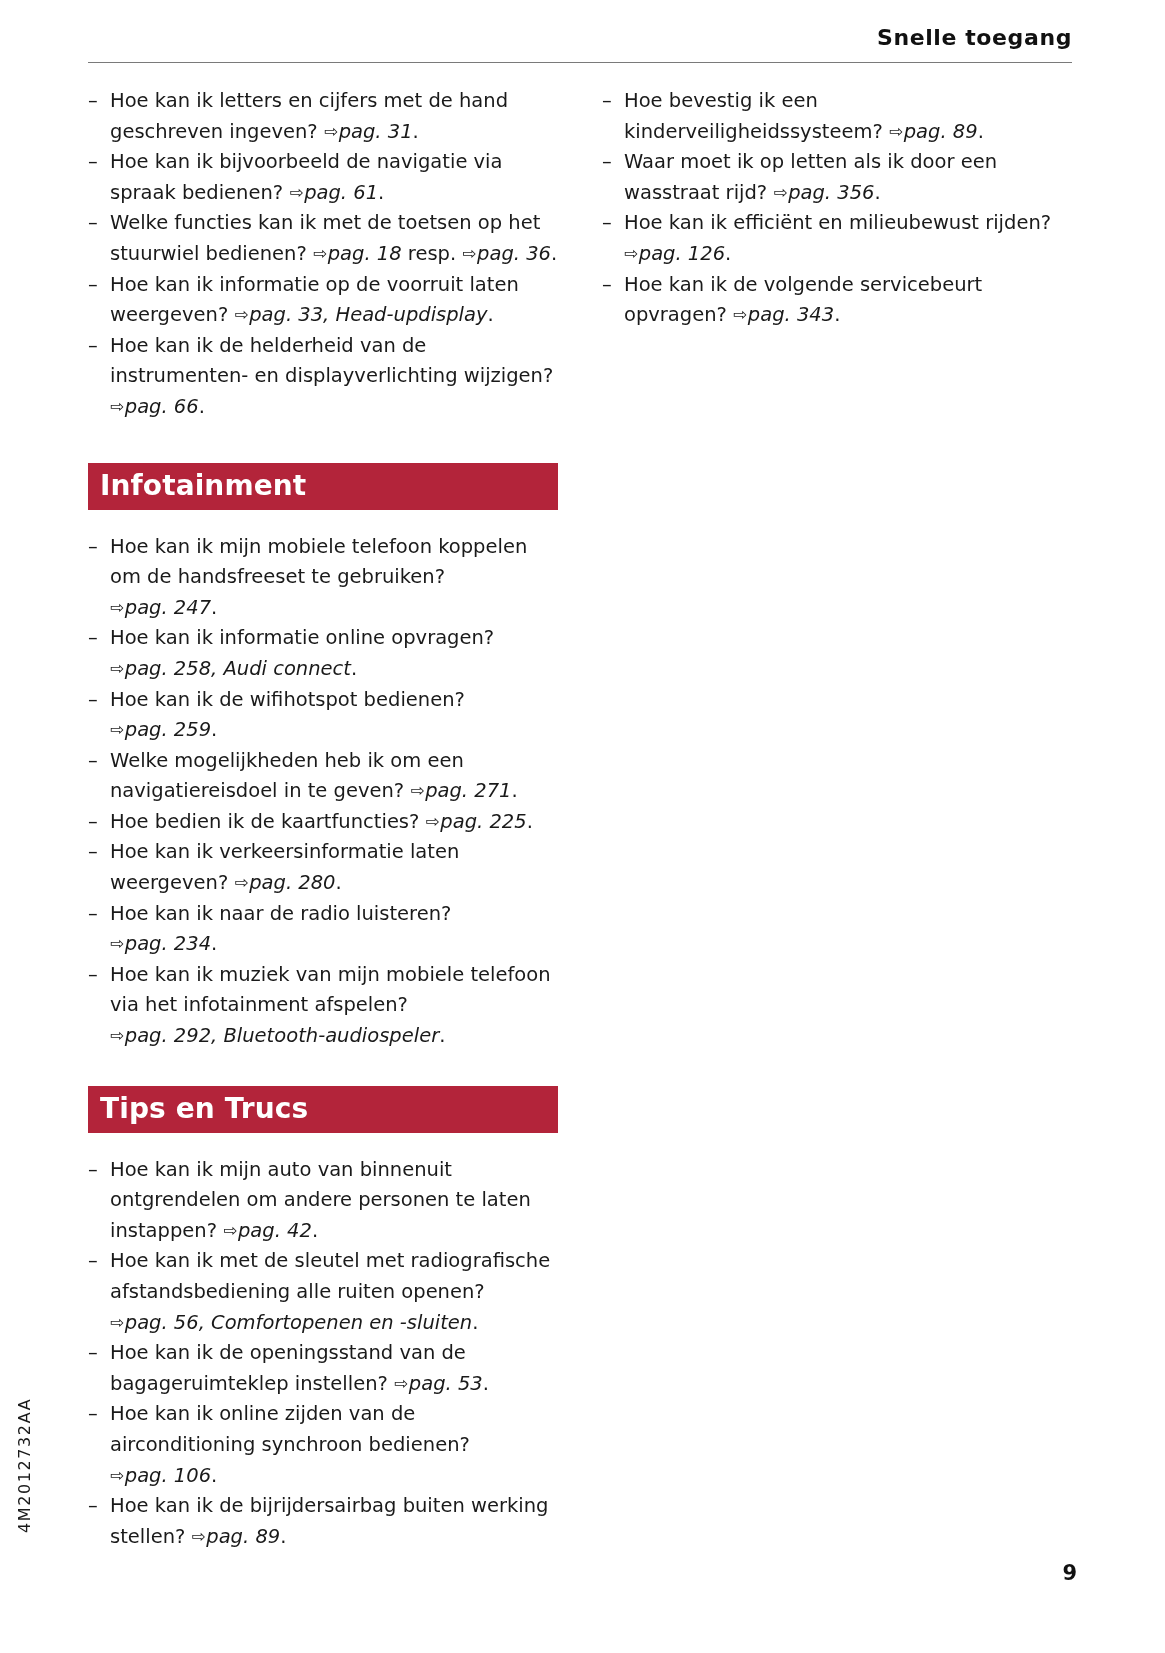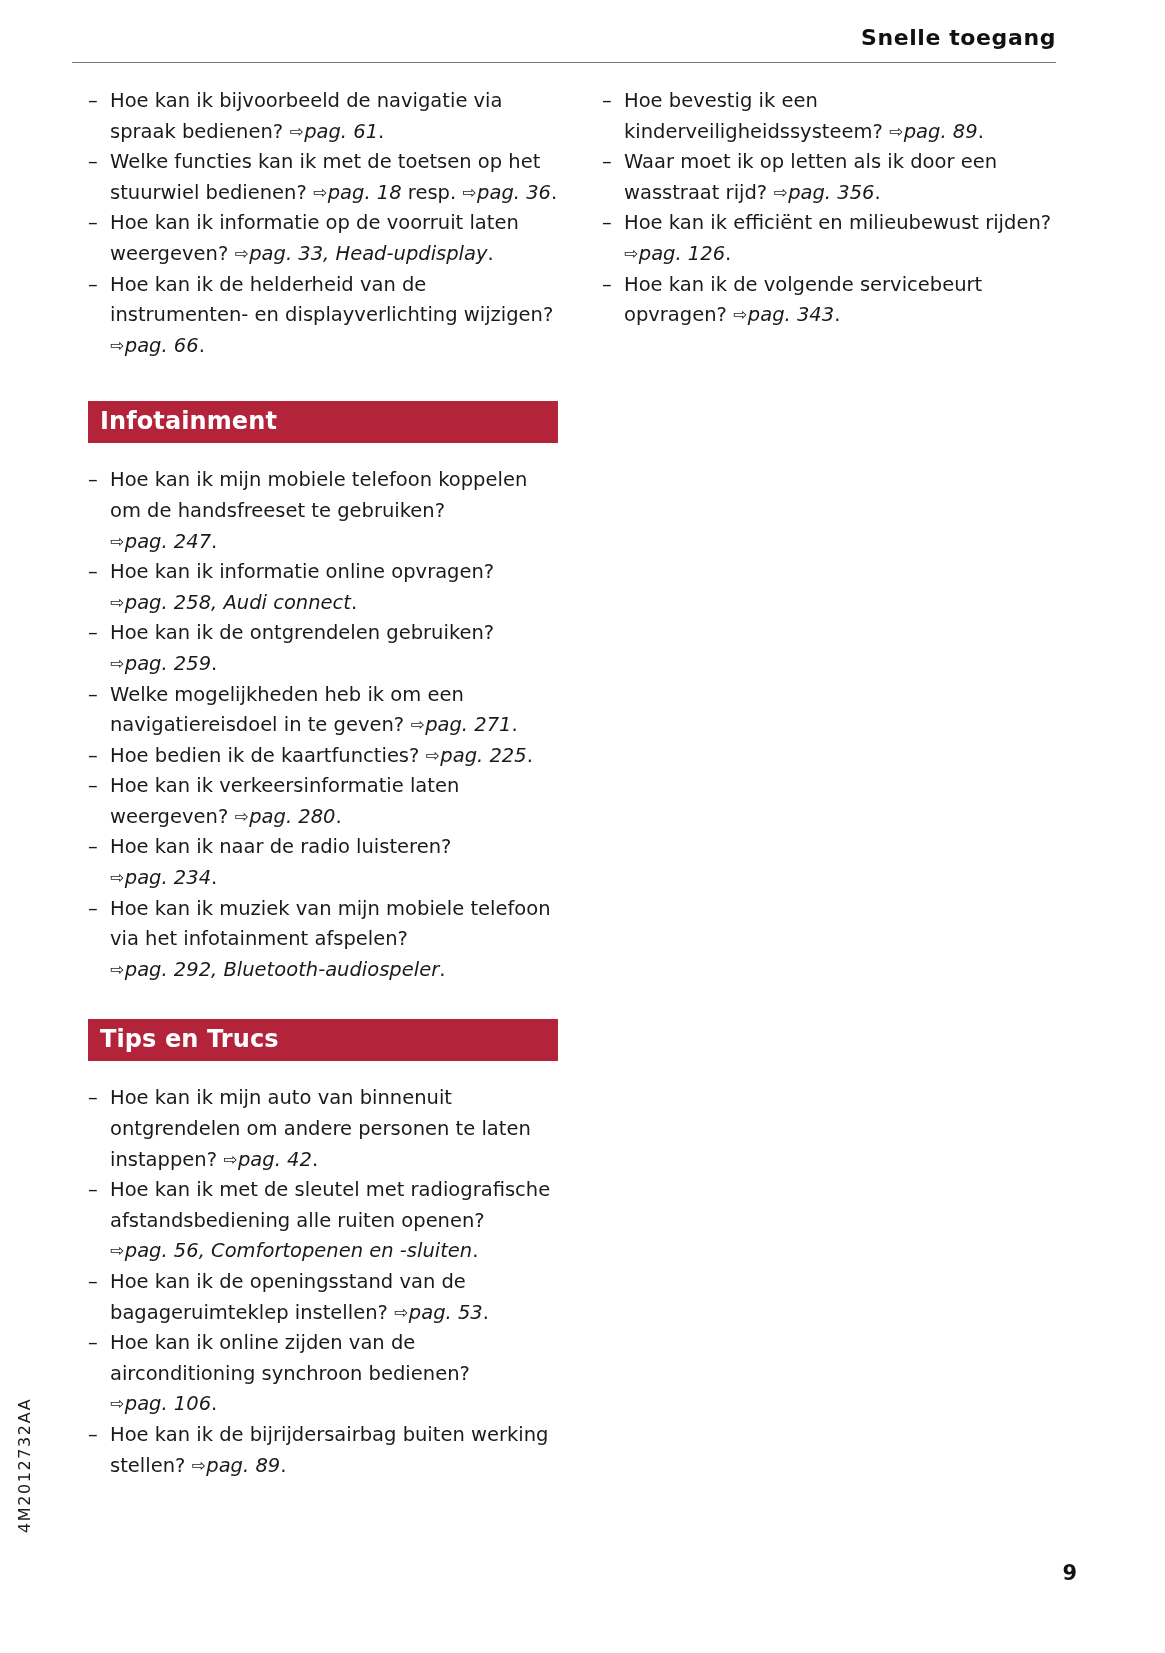--- a/index.html
+++ b/index.html
@@ -14,21 +14,21 @@
     background: #ffffff;
     font-family: "DejaVu Sans", "Liberation Sans", sans-serif;
     color: #1a1a1a;
     box-sizing: border-box;
     overflow: hidden;
   }
 
   
   .header {
     position: absolute;
-    left: 72px;
+    left: 88px;
     top: 24px;
     width: 984px;
     height: 44px;
   }
   .header-title {
     text-align: right;
     font-size: 22px;
     font-weight: bold;
     letter-spacing: 0.6px;
     color: #111111;
@@ -89,21 +89,21 @@
     display: inline-block;
     position: relative;
     top: -1px;
     letter-spacing: 0.5px;
   }
 
   
   .section-bar {
     background: #b3243a;
     color: #ffffff;
-    font-size: 24px;
+    font-size: 28px;
     font-weight: bold;
     padding: 6px 12px 8px 12px;
     margin: 34px 0 22px 0;
     width: 100%;
     box-sizing: border-box;
     letter-spacing: 0.1px;
   }
   .section-bar.first { margin-top: 40px; }
 
   
@@ -136,31 +136,32 @@
 
   <div class="header">
     <div class="header-title">Snelle toegang</div>
     <div class="header-rule"></div>
   </div>
 
   <div class="columns">
 
     <div class="col">
       <ul class="qlist" id="left-intro">
+          <li><span>Hoe kan ik letters en cijfers met de hand geschreven ingeven? </span><span class="ref"><span class="refarrow">⇨</span><span>pag. 31</span></span><span>.</span></li>
           <li><span>Hoe kan ik bijvoorbeeld de navigatie via spraak bedienen? </span><span class="ref"><span class="refarrow">⇨</span><span>pag. 61</span></span><span>.</span></li>
           <li><span>Welke functies kan ik met de toetsen op het stuurwiel bedienen? </span><span class="ref"><span class="refarrow">⇨</span><span>pag. 18</span></span><span> resp. </span><span class="ref"><span class="refarrow">⇨</span><span>pag. 36</span></span><span>.</span></li>
           <li><span>Hoe kan ik informatie op de voorruit laten weergeven? </span><span class="ref"><span class="refarrow">⇨</span><span>pag. 33, Head-updisplay</span></span><span>.</span></li>
           <li><span>Hoe kan ik de helderheid van de instrumenten- en displayverlichting wijzigen? </span><span class="ref"><span class="refarrow">⇨</span><span>pag. 66</span></span><span>.</span></li>
         </ul>
       <div id="left-sections">
           <div class="section-bar first">Infotainment</div>
           <ul class="qlist">
             <li><span>Hoe kan ik mijn mobiele telefoon koppelen om de handsfreeset te gebruiken? </span><span class="ref"><span class="refarrow">⇨</span><span>pag. 247</span></span><span>.</span></li>
             <li><span>Hoe kan ik informatie online opvragen? </span><span class="ref"><span class="refarrow">⇨</span><span>pag. 258, Audi connect</span></span><span>.</span></li>
-            <li><span>Hoe kan ik de ontgrendelen gebruiken? </span><span class="ref"><span class="refarrow">⇨</span><span>pag. 259</span></span><span>.</span></li>
+            <li><span>Hoe kan ik de wifihotspot bedienen? </span><span class="ref"><span class="refarrow">⇨</span><span>pag. 259</span></span><span>.</span></li>
             <li><span>Welke mogelijkheden heb ik om een navigatiereisdoel in te geven? </span><span class="ref"><span class="refarrow">⇨</span><span>pag. 271</span></span><span>.</span></li>
             <li><span>Hoe bedien ik de kaartfuncties? </span><span class="ref"><span class="refarrow">⇨</span><span>pag. 225</span></span><span>.</span></li>
             <li><span>Hoe kan ik verkeersinformatie laten weergeven? </span><span class="ref"><span class="refarrow">⇨</span><span>pag. 280</span></span><span>.</span></li>
             <li><span>Hoe kan ik naar de radio luisteren? </span><span class="ref"><span class="refarrow">⇨</span><span>pag. 234</span></span><span>.</span></li>
             <li><span>Hoe kan ik muziek van mijn mobiele telefoon via het infotainment afspelen? </span><span class="ref"><span class="refarrow">⇨</span><span>pag. 292, Bluetooth-audiospeler</span></span><span>.</span></li>
           </ul>
           <div class="section-bar">Tips en Trucs</div>
           <ul class="qlist">
             <li><span>Hoe kan ik mijn auto van binnenuit ontgrendelen om andere personen te laten instappen? </span><span class="ref"><span class="refarrow">⇨</span><span>pag. 42</span></span><span>.</span></li>
             <li><span>Hoe kan ik met de sleutel met radiografische afstandsbediening alle ruiten openen? </span><span class="ref"><span class="refarrow">⇨</span><span>pag. 56, Comfortopenen en -sluiten</span></span><span>.</span></li>

